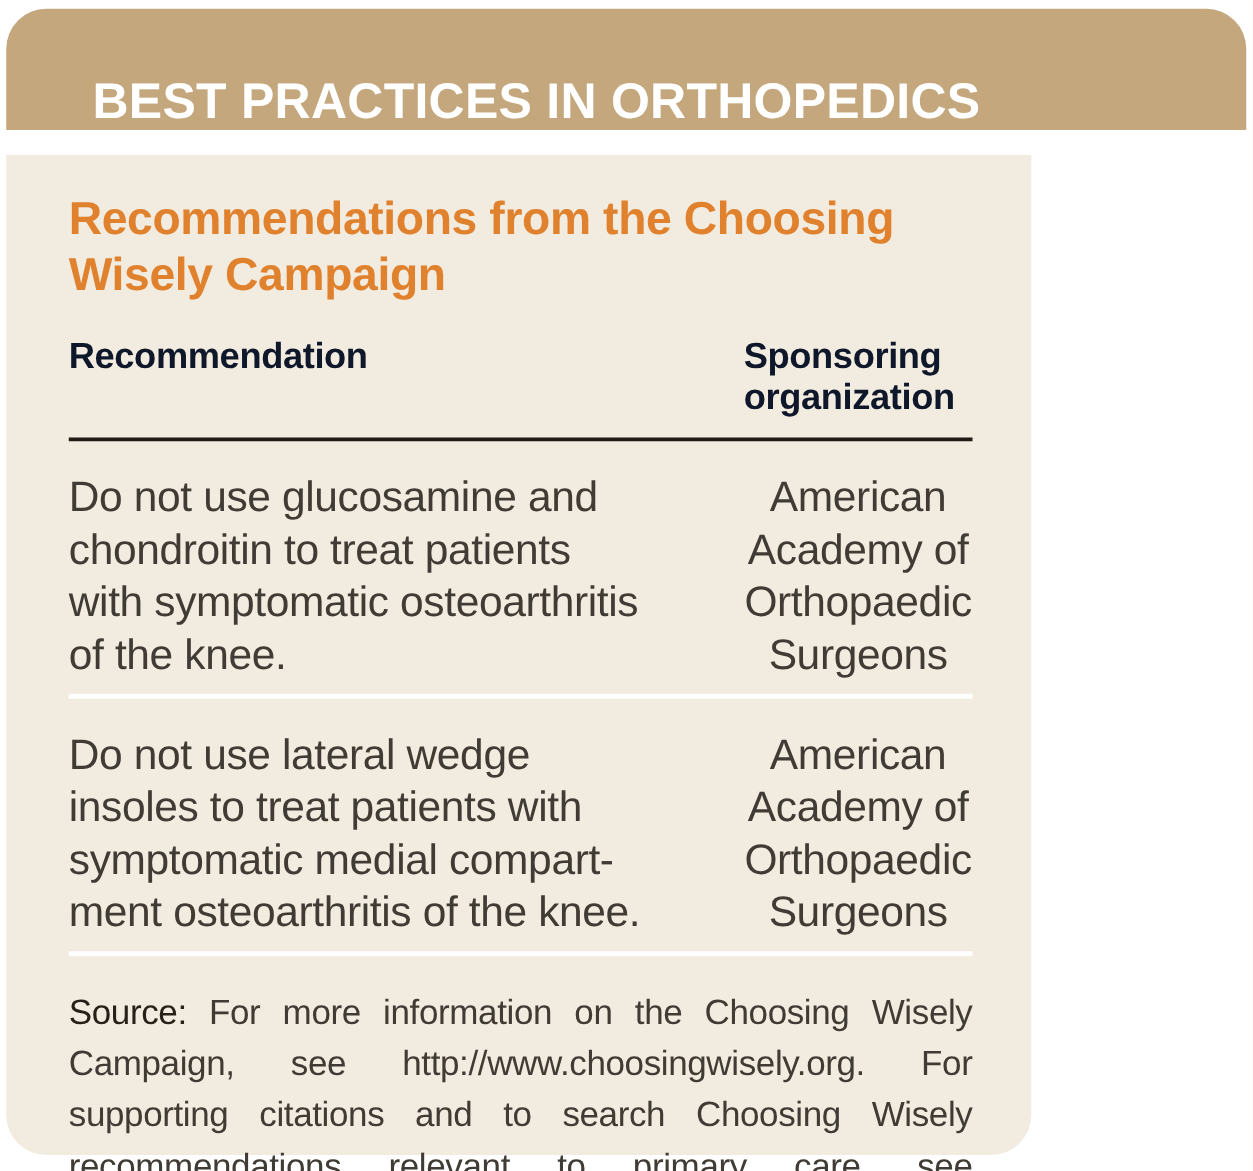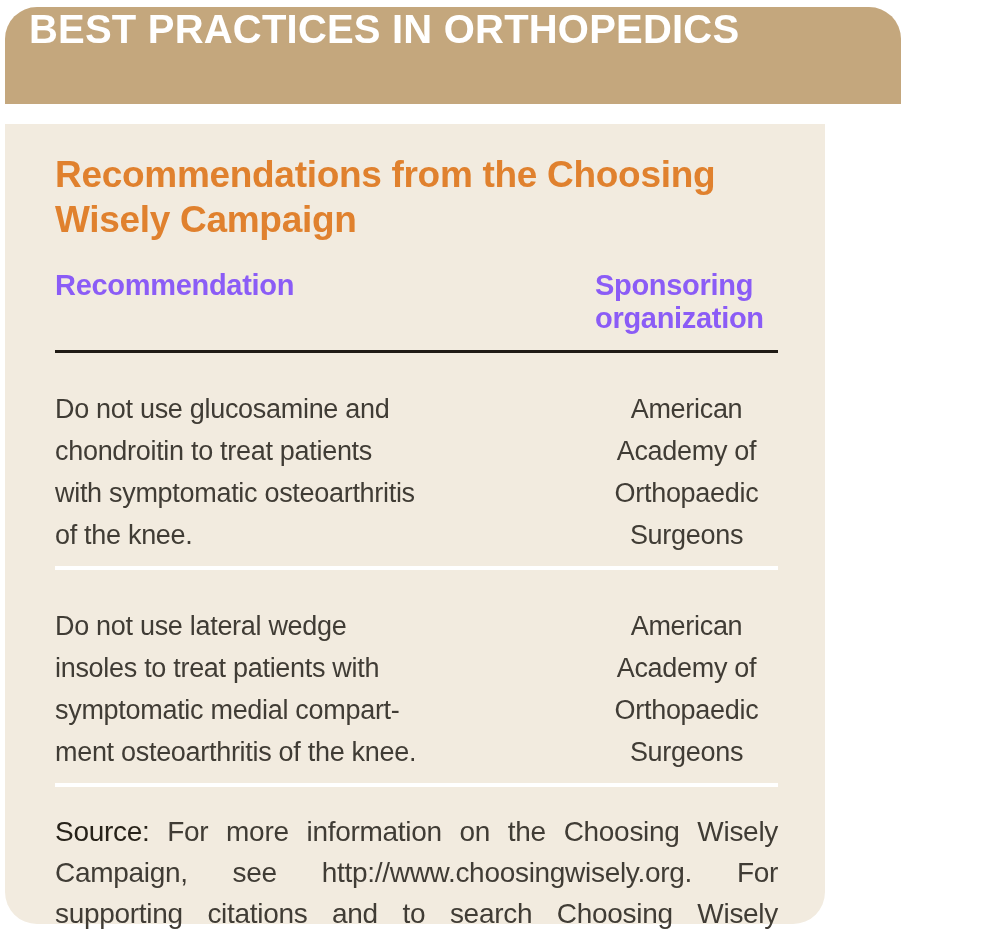--- a/index.html
+++ b/index.html
@@ -12,28 +12,28 @@
     width: 1002px;
     height: 937px;
     background: #ffffff;
     font-family: "Liberation Sans", sans-serif;
     overflow: hidden;
   }
   .banner {
     position: absolute;
     left: 5px;
     top: 7px;
-    width: 896px;
+    width: 992px;
     height: 97px;
     background: #c4a77d;
     border-radius: 32px 32px 0 0;
     display: flex;
-    align-items: flex-start;
+    align-items: flex-end;
     box-sizing: border-box;
-    padding-left: 24px;
+    padding-left: 69px;
   }
   .banner-title {
     color: #ffffff;
     font-size: 40px;
     font-weight: bold;
     letter-spacing: 0.2px;
     white-space: nowrap;
   }
   .card {
     position: absolute;
@@ -56,42 +56,41 @@
   }
   .thead {
     display: flex;
     margin: 27px 47px 0 50px;
   }
   .thead .col-1 { width: 540px; flex: 0 0 540px; }
   .thead .col-2 { flex: 1; }
   .th {
     font-size: 29px;
     font-weight: bold;
-    color: #8b5cf6;
+    color: #0f172a;
     letter-spacing: -0.3px;
   }
   .rule {
     height: 3px;
     background: #201b15;
     margin: 15px 47px 0 50px;
   }
   .trow {
     display: flex;
     margin: 0 47px 0 50px;
     padding: 24px 0 10px 0;
   }
   .trow .col-1 { width: 540px; flex: 0 0 540px; }
   .trow .col-2 { flex: 1; text-align: center; }
   .cell {
-    font-size: 27px;
+    font-size: 34px;
     line-height: 42px;
     color: #403c35;
     letter-spacing: -0.3px;
     white-space: pre-line;
-    margin-top: 11px;
   }
   .divider {
     height: 4px;
     background: #ffffff;
     margin: 0 47px 0 50px;
   }
   .source {
     margin: 24px 47px 0 50px;
     font-size: 28px;
     line-height: 41px;

